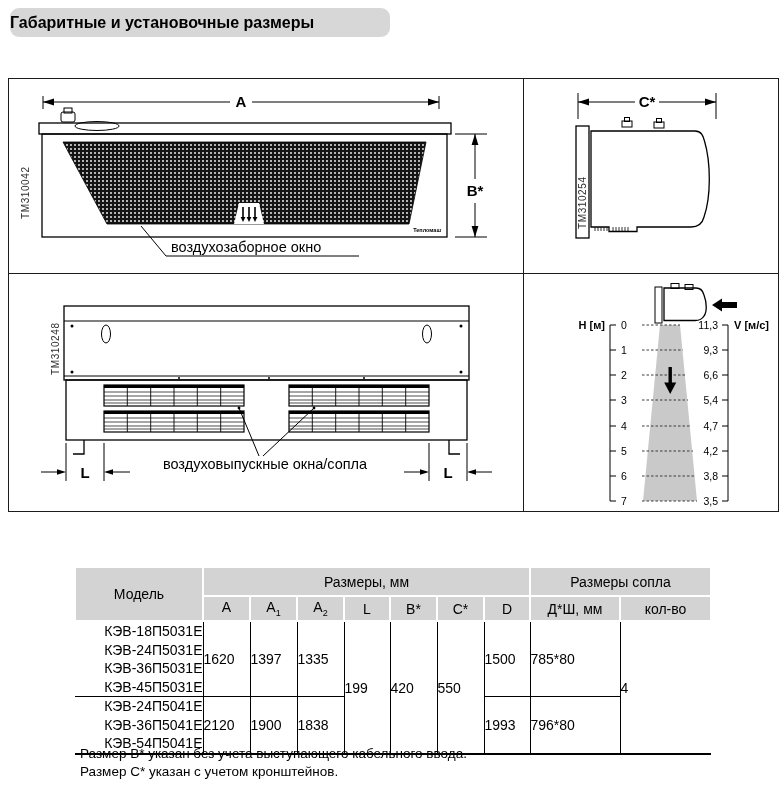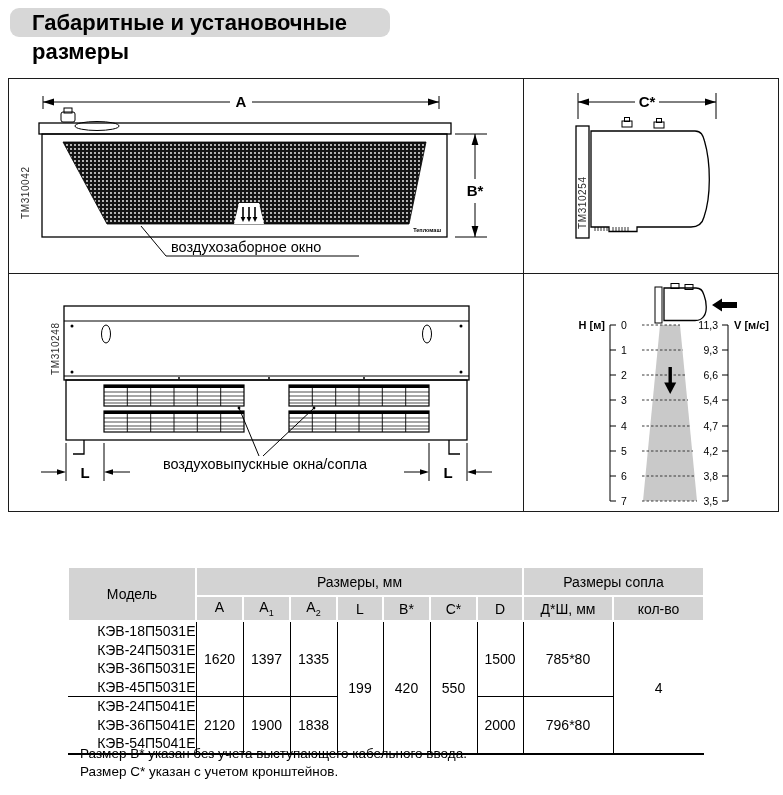--- a/index.html
+++ b/index.html
@@ -1,45 +1,45 @@
 <!DOCTYPE html>
 <html><head>
 <meta charset="utf-8">
 <style>
   html,body{margin:0;padding:0;background:#fff;}
   #page{position:relative;width:783px;height:795px;background:#fff;
         font-family:"Liberation Sans",sans-serif;color:#000;overflow:hidden;}
   
   #titlebar{position:absolute;left:10px;top:8px;width:380px;height:29px;
             background:#d7d7d7;border-radius:9px;line-height:29px;
-            font-size:22px;font-weight:bold;padding-left:22px;box-sizing:border-box;}
+            font-size:16px;font-weight:bold;box-sizing:border-box;}
   
   #frame{position:absolute;left:8px;top:78px;width:769px;height:432px;border:1.5px solid #1c1c1c;}
   #vdiv{position:absolute;left:514px;top:0;width:0;height:432px;border-left:1.5px solid #1c1c1c;}
   #hdiv{position:absolute;left:0;top:194px;width:769px;height:0;border-top:1.5px solid #1c1c1c;}
   .cell{position:absolute;}
   svg{display:block;}
   .svgtxt{font-family:"Liberation Sans",sans-serif;fill:#000;}
   .dimtxt{font-size:15px;font-weight:bold;}
   .lbltxt{font-size:14.5px;}
   .codetxt{font-size:10px;fill:#2e2e2e;letter-spacing:.6px;}
   .axtxt{font-size:11px;font-weight:bold;}
   .valtxt{font-size:10.5px;}
   .brandtxt{font-size:5.5px;font-weight:bold;}
   .thin{stroke:#000;stroke-width:1;fill:none;}
   .med{stroke:#000;stroke-width:1.3;fill:none;}
   .dash{stroke:#3a3a3a;stroke-width:1;stroke-dasharray:2.5 2;fill:none;}
   
-  #dimtable{position:absolute;left:67px;top:566px;border-collapse:collapse;
+  #dimtable{position:absolute;left:74px;top:566px;border-collapse:collapse;
             font-size:14px;border-bottom:2.5px solid #000;table-layout:fixed;}
   #dimtable th{background:#d3d3d3;border:2px solid #fff;font-weight:normal;
                text-align:center;padding:2px 0;}
   #dimtable thead tr:first-child th{height:23px;}
   #dimtable thead tr:last-child th{height:19px;}
-  #dimtable td{border-left:1.4px solid #000;text-align:center;padding:0;}
+  #dimtable td{border-left:1.4px solid #000;text-align:left;padding:0;}
   #dimtable td:first-child{border-left:none;text-align:right;padding-left:5px;}
   #dimtable tbody tr:first-child td{border-top:2.5px solid #000;}
   #dimtable tr.g2 td{border-top:1.5px solid #000;margin-left:13px;}
   .models div{line-height:18.5px;}
   sub{font-size:9px;}
   
   #notes{position:absolute;left:80px;top:745px;font-size:13.5px;line-height:18px;}
 </style>
 </head>
 <body>
@@ -311,21 +311,21 @@
       </tr>
       <tr class="g2">
         <td class="models" style="height:56px">
           <div>КЭВ-24П5041Е</div>
           <div>КЭВ-36П5041Е</div>
           <div>КЭВ-54П5041Е</div>
         </td>
         <td>2120</td>
         <td>1900</td>
         <td>1838</td>
-        <td>2000</td>
+        <td>1993</td>
         <td>796*80</td>
       </tr>
     </tbody>
   </table>
 
   <div id="notes">
     <div>Размер B* указан без учета выступающего кабельного ввода.</div>
     <div>Размер C* указан с учетом кронштейнов.</div>
   </div>
 

